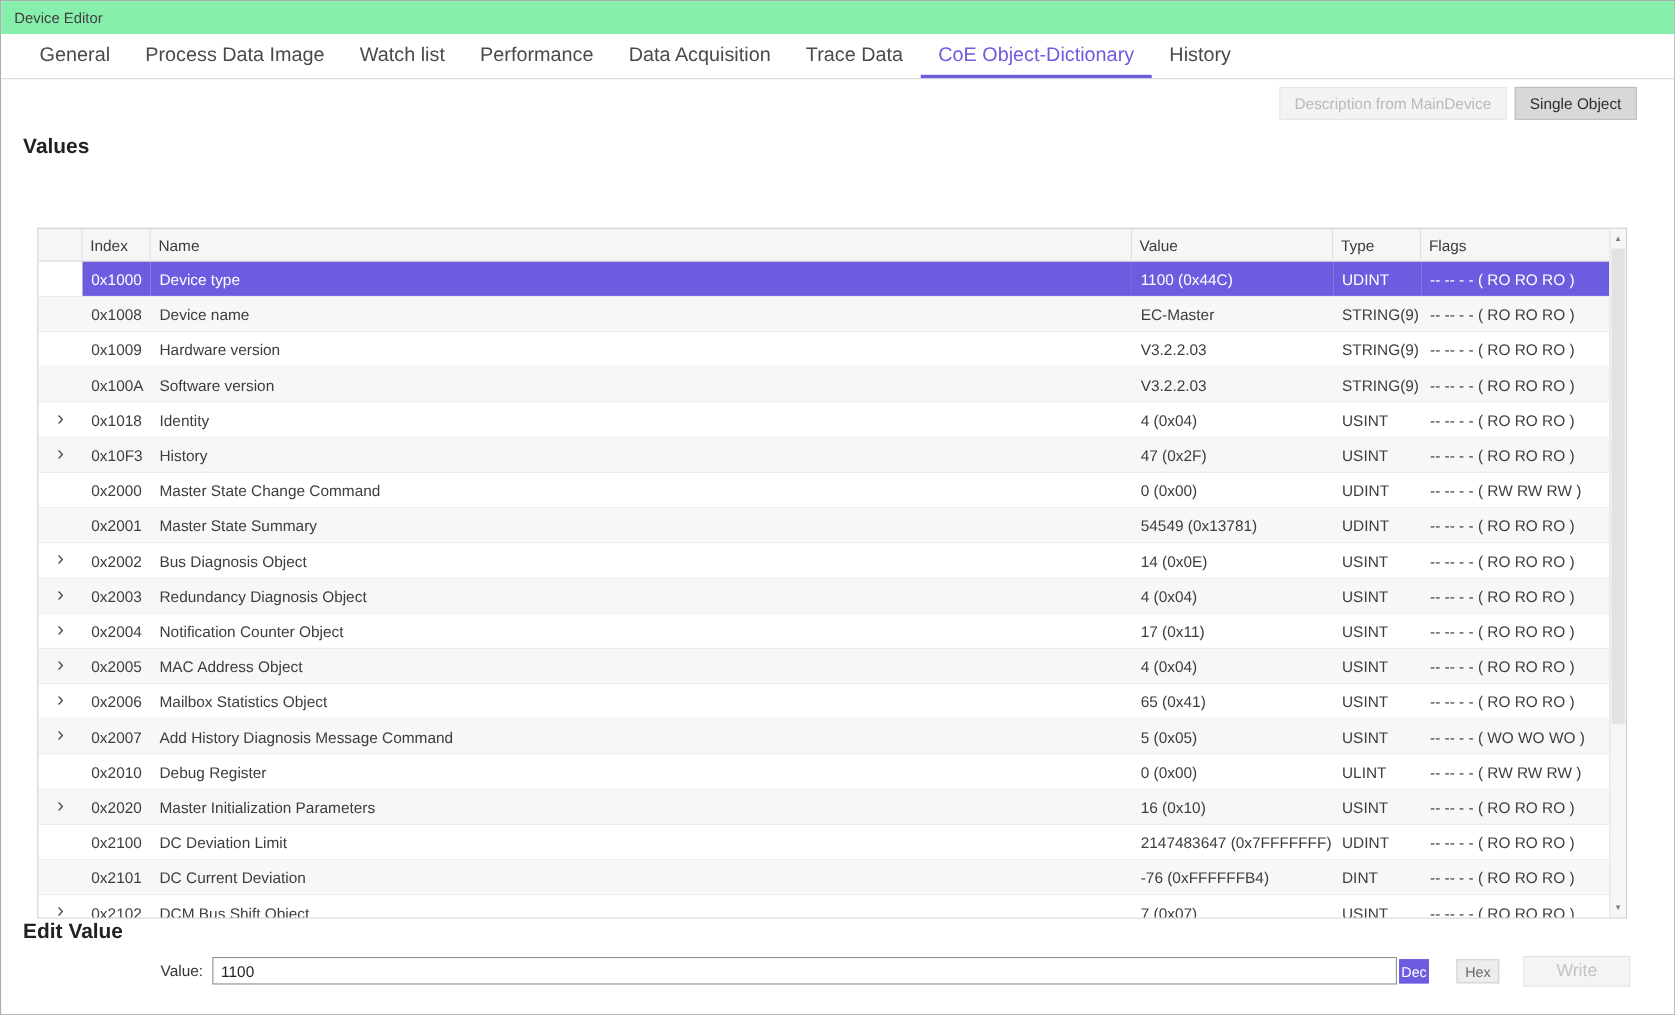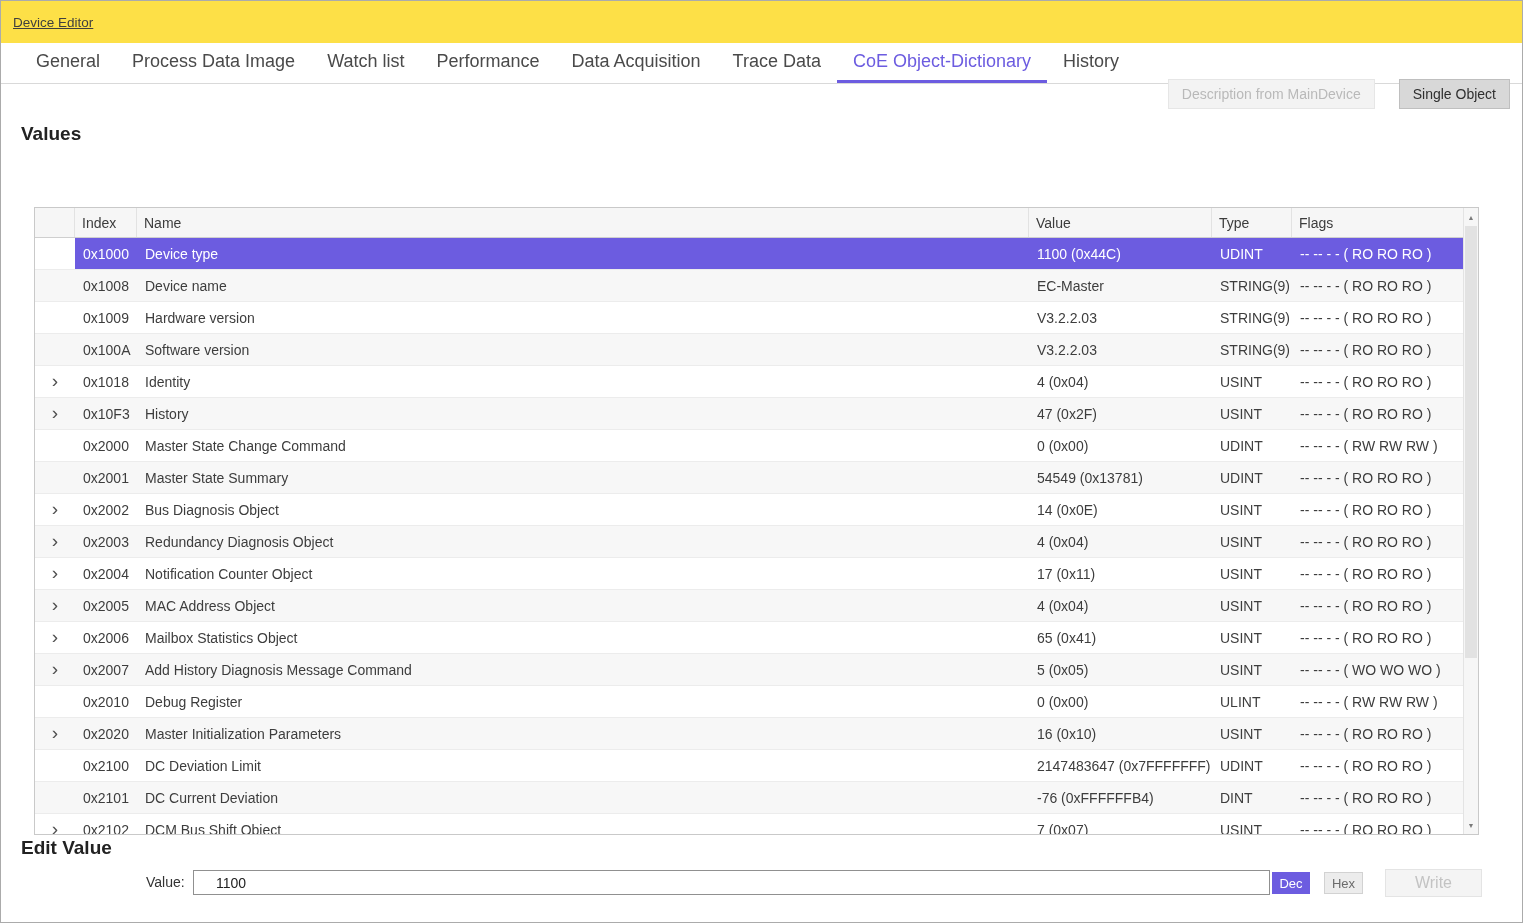--- a/index.html
+++ b/index.html
@@ -2,27 +2,27 @@
 <html style="--accent: #6c5ce0;"><head>
 <meta charset="utf-8">
 <style>
   :root { --accent:#6c5ce0; }
   * { margin:0; padding:0; box-sizing:border-box; }
   html,body { background:#fff; }
   body { font-family:"Liberation Sans", sans-serif; }
 
   .window { position:relative; width:1523px; height:923px; border:1px solid #ababab; background:#fff; overflow:hidden; }
 
-  .titlebar { height:42px; background:#fde047; display:flex; align-items:center; padding-left:12px; font-size:13.5px; color:#3f3f3f;text-decoration:underline; }
+  .titlebar { height:30px; background:#86efac; display:flex; align-items:center; padding-left:12px; font-size:13.5px; color:#3f3f3f; }
 
   .tabbar { display:flex; height:41px; border-bottom:1px solid #d9d9d9; padding-left:19px; background:#fff; }
   .tab { display:flex; align-items:center; padding:0 16px; font-size:18px; color:#4a4a4a; cursor:pointer; border-bottom:3px solid transparent; white-space:nowrap; }
   .tab.active { color:var(--accent); border-bottom-color:var(--accent); }
 
-  .top-buttons { position:absolute; top:78px; right:12px; display:flex; gap:24px; }
+  .top-buttons { position:absolute; top:78px; right:34px; display:flex; gap:7px; }
   .btn { font-family:inherit; cursor:pointer; }
   .btn.desc { font-size:14px; padding:6px 13px; background:#f3f3f3; border:1px solid #e6e6e6; color:#b9b9b9; }
   .btn.single { font-size:14px; padding:6px 13px; background:#d8d8d8; border:1px solid #bfbfbf; color:#2f2f2f; }
 
   .section-title { position:absolute; left:20px; font-size:19px; font-weight:700; color:#222; }
   #values-title { top:122px; }
   #edit-title  { top:836px; }
 
   .table-wrap { position:absolute; left:33px; top:206px; width:1445px; height:628px; border:1px solid #c9c9c9; display:flex; background:#fff; }
   .tmain { flex:1; overflow:hidden; }
@@ -40,22 +40,22 @@
   .trow.selected .cell.expander { background:#fff; color:#4f4f4f; }
 
   .vscrollbar { width:15px; background:#f6f6f6; border-left:1px solid #e3e3e3; position:relative; }
   .sb-btn { position:absolute; left:0; width:100%; height:16px; display:flex; align-items:center; justify-content:center; font-size:7px; color:#7a7a7a; cursor:pointer; }
   .sb-btn.up { top:1px; }
   .sb-btn.down { bottom:1px; }
   .sb-thumb { position:absolute; left:1px; right:1px; top:18px; height:432px; background:#e2e2e2; cursor:pointer; }
 
   .edit-row { position:absolute; top:868px; left:0; width:100%; height:30px; }
   .field-label { position:absolute; left:145px; top:5px; font-size:14px; color:#333; }
-  .value-input { position:absolute; left:192px; top:1px; width:1077px; height:25px; border:1px solid #909090; font-size:14px; padding:0 22px; font-family:inherit; color:#222; background:#fff; }
-  .btn.dec { position:absolute; left:1271px; top:3px; width:38px; height:22px; background:var(--accent); border:1px solid var(--accent); color:#fff; font-size:13px; }
+  .value-input { position:absolute; left:192px; top:1px; width:1077px; height:25px; border:1px solid #909090; font-size:14px; padding:0 7px; font-family:inherit; color:#222; background:#fff; }
+  .btn.dec { position:absolute; left:1271px; top:3px; width:27px; height:22px; background:var(--accent); border:1px solid var(--accent); color:#fff; font-size:13px; }
   .btn.hex { position:absolute; left:1323px; top:3px; width:39px; height:22px; background:#ececec; border:1px solid #d2d2d2; color:#6b6b6b; font-size:13px; }
   .btn.write { position:absolute; left:1384px; top:0; width:97px; height:28px; background:#f4f4f4; border:1px solid #e4e4e4; color:#c3c3c3; font-size:16px; }
 </style>
 </head>
 <body>
 
 <div class="window">
 
   <div class="titlebar">
     <span>Device Editor</span>

